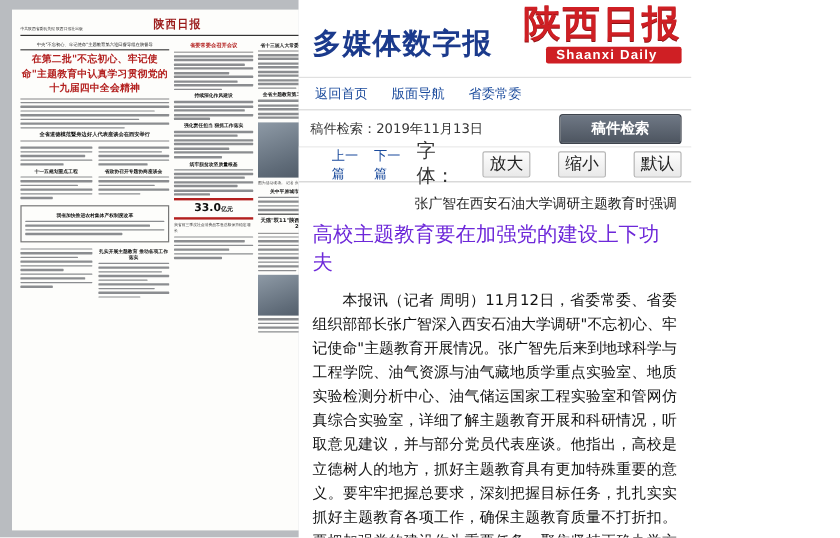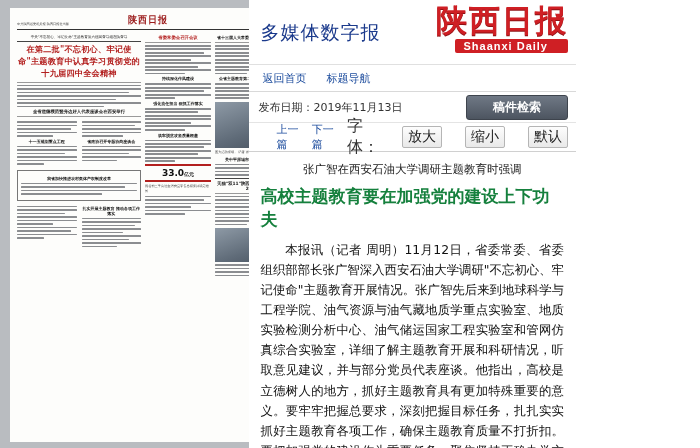--- a/index.html
+++ b/index.html
@@ -168,22 +168,22 @@
     position: relative;
     height: 64px;
     background: #ffffff;
     border-bottom: 1px solid #e0e0e0;
     overflow: hidden;
   }
   .vheader .title-cn {
     position: absolute;
     left: 12px;
     top: 20px;
-    font-size: 19px;
-    font-weight: normal;
+    font-size: 24px;
+    font-weight: bold;
     color: #1b3a8c;
     letter-spacing: 1px;
     font-family: "DejaVu Sans", sans-serif;
   }
   .brand {
     position: absolute;
     right: 8px;
     top: 5px;
     text-align: right;
   }
@@ -292,28 +292,28 @@
 
   .article {
     padding: 10px 12px 0 12px;
     box-sizing: border-box;
     height: 300px;
     overflow: hidden;
   }
   .art-kicker {
     font-size: 11.5px;
     color: #222;
-    text-align: center;
+    text-align: right;
     margin-bottom: 8px;
     font-family: "DejaVu Sans", sans-serif;
   }
   .art-title {
     font-size: 17px;
-    font-weight: bold;
-    color: #15803d;
+    font-weight: normal;
+    color: #6d28d9;
     line-height: 1.35;
     margin-bottom: 9px;
     font-family: "DejaVu Sans", sans-serif;
   }
   .art-body {
     font-size: 12.4px;
     line-height: 1.62;
     color: #111;
     text-align: justify;
     text-indent: 2em;
@@ -554,26 +554,27 @@
     <div class="vheader">
       <div class="title-cn">多媒体数字报</div>
       <div class="brand">
         <div class="cn">陕西日报</div>
         <div class="en">Shaanxi Daily</div>
       </div>
     </div>
 
     <div class="navbar">
       <div class="navbtn">返回首页</div>
-      <div class="navbtn">标题导航</div>
+      <div class="navbtn">版面导航</div>
+      <div class="navbtn">省委常委</div>
     </div>
 
     <div class="metabar">
       <div class="pubdate">
-        <span>发布日期：</span><span>2019年11月13日</span>
+        <span>稿件检索：</span><span>2019年11月13日</span>
       </div>
       <div class="searchbtn">稿件检索</div>
     </div>
 
     <div class="toolbar">
       <div class="tool-link">上一篇</div>
       <div class="tool-link">下一篇</div>
       <div class="tool-right">
         <span class="tool-label">字体：</span>
         <span class="zoom-btn">放大</span>

